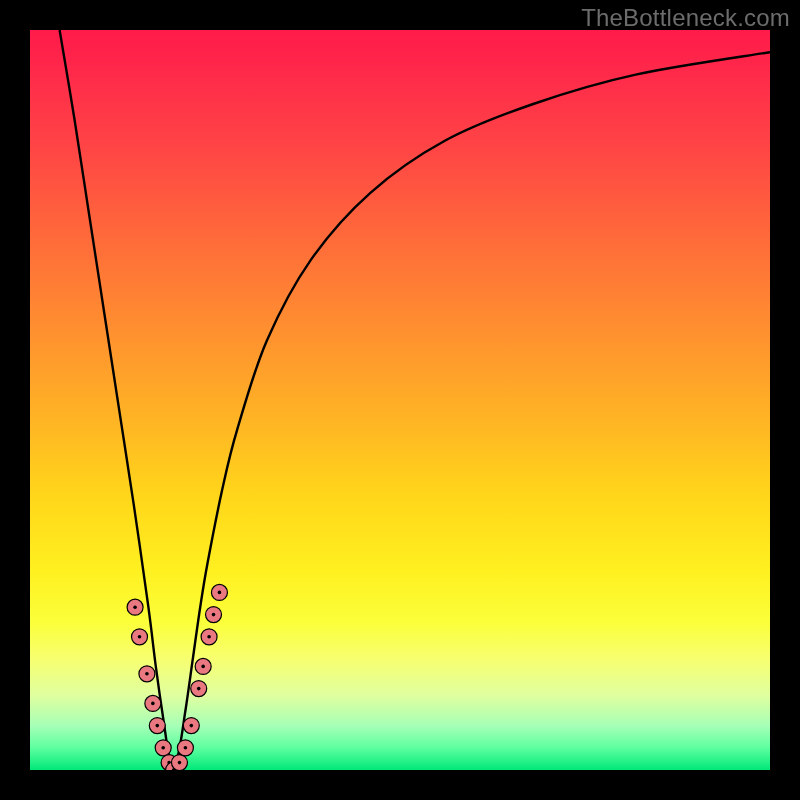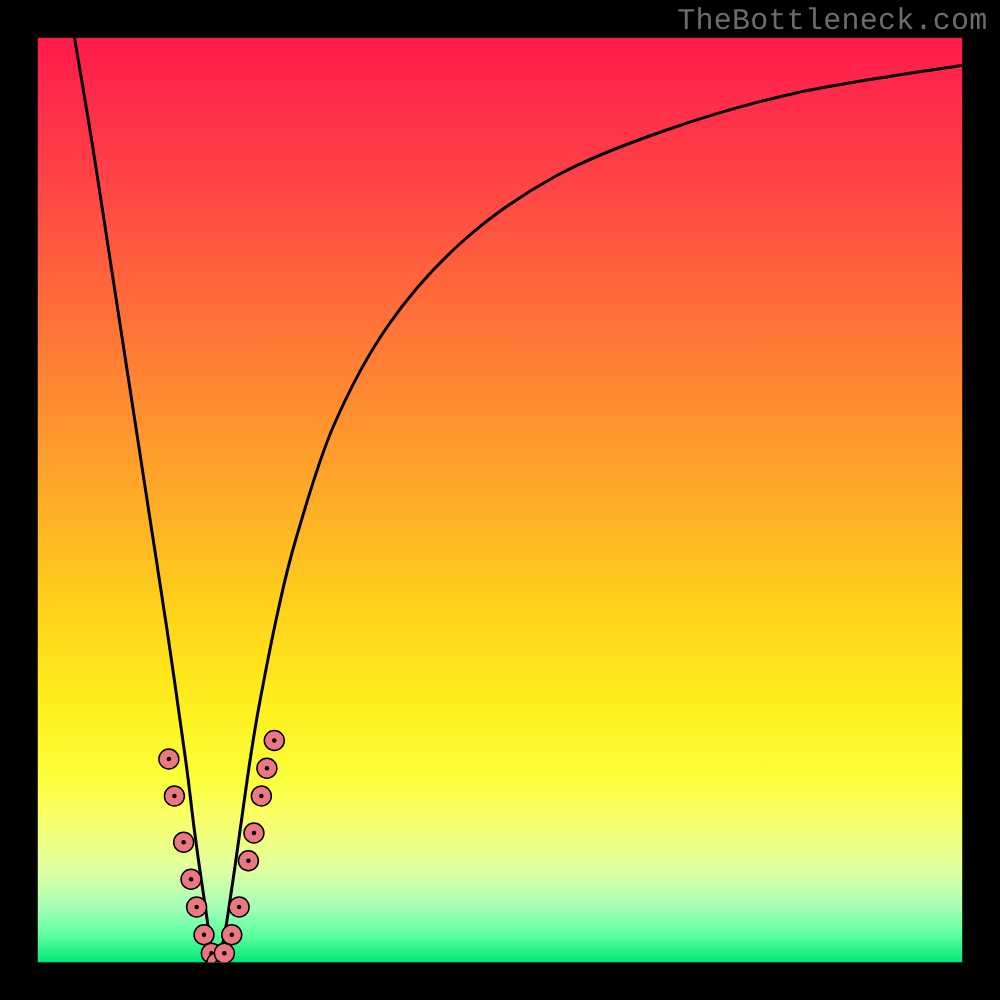--- a/index.html
+++ b/index.html
@@ -67,21 +67,20 @@
     fill: #000;
   }
   .watermark {
     position: absolute;
     top: 4px;
     right: 10px;
     color: #6c6c6c;
     font-size: 24px;
     font-weight: 500;
     letter-spacing: 0.2px;
-    font-family: Liberation Mono, monospace;
   }
 </style>
 </head>
 <body>
 
 <div class="frame">
 
   <div class="plot-area">
     <div class="gradient"></div>
     <svg class="curve-svg" viewBox="0 0 740 740">

